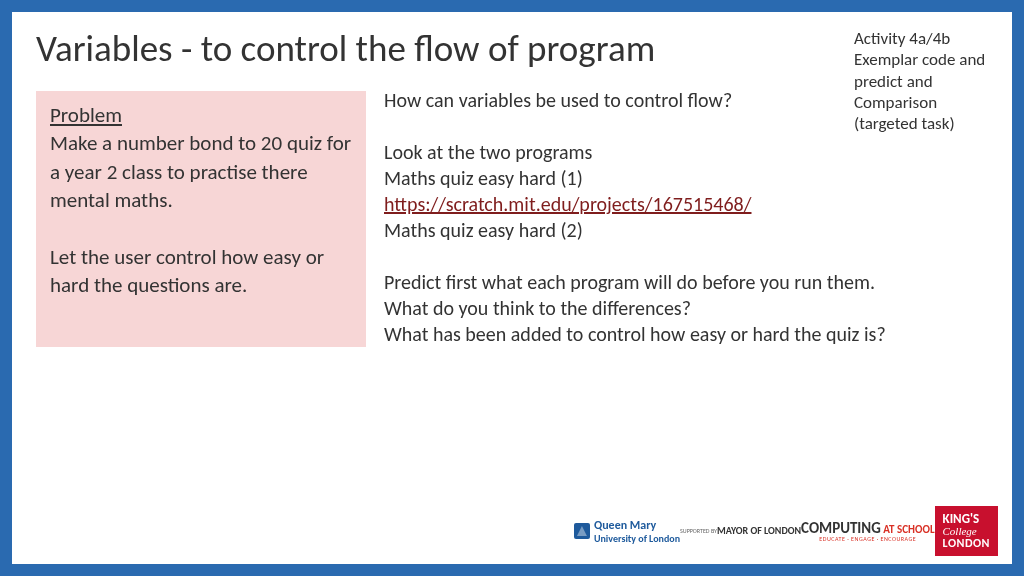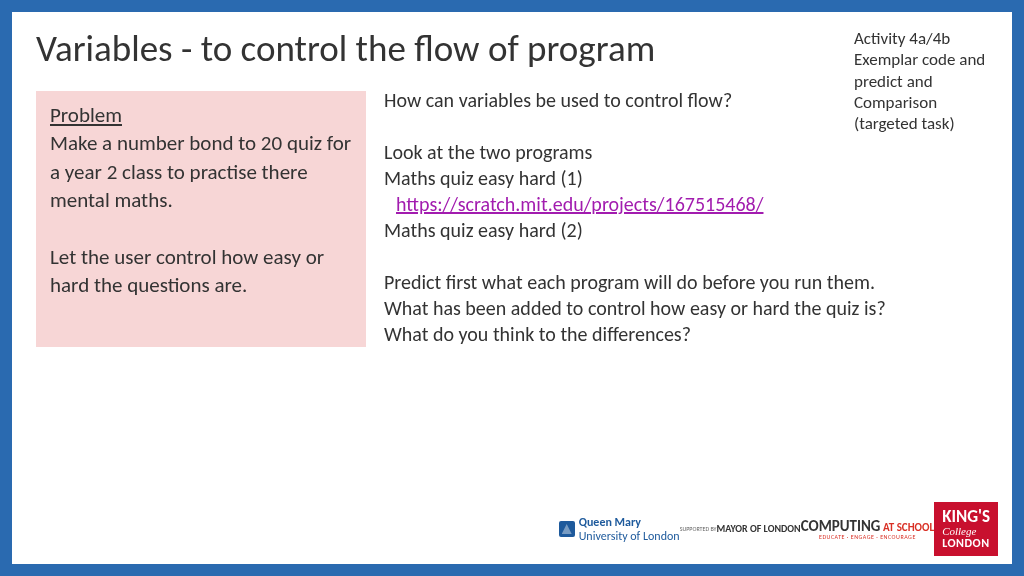--- a/index.html
+++ b/index.html
@@ -52,23 +52,22 @@
       text-decoration: underline;
     }
     .main-text {
       font-size: 20px;
       color: #333;
       line-height: 1.3;
       width: 505px;
       margin-top: -4px;
     }
     .link {
-      color: #a21caf;
+      color: #7f1d1d;
       text-decoration: underline;
-      margin-left: 12px;
     }
     .footer-logos {
       position: absolute;
       bottom: 8px;
       right: 14px;
       display: flex;
       align-items: center;
     }
     .logo {
       display: flex;
@@ -94,21 +93,21 @@
       content: "";
       position: absolute;
       top: 3px;
       left: 3px;
       width: 10px;
       height: 10px;
       background: #fff;
       clip-path: polygon(50% 0%, 100% 100%, 0% 100%);
       opacity: 0.4;
     }
-    .qm-sub { font-size: 12px; font-weight: normal; display: block; }
+    .qm-sub { font-size: 10px; font-weight: bold; display: block; }
     .mayor-logo {
       color: #333;
       font-weight: bold;
       font-size: 10px;
       line-height: 1;
     }
     .mayor-sup { font-size: 6px; font-weight: normal; color: #666; display: block; }
     .cas-logo {
       font-size: 9px;
       line-height: 1;
@@ -116,21 +115,21 @@
     .cas-comp { color: #333; font-weight: bold; font-size: 15px; }
     .cas-at { color: #d93025; font-weight: bold; font-size: 11px; margin-top: 16px; }
     .cas-sub { color: #d93025; font-size: 6px; letter-spacing: 0.5px; display: block; text-align: center; }
     .kcl-logo {
       background: #c8102e;
       color: #fff;
       padding: 6px 8px;
       font-size: 10px;
       line-height: 1.05;
     }
-    .kcl-kings { font-weight: bold; font-size: 17px; }
+    .kcl-kings { font-weight: bold; font-size: 13px; }
     .kcl-college { font-style: italic; font-family: Georgia, serif; font-size: 11px; }
     .kcl-london { font-weight: bold; font-size: 12px; letter-spacing: 0.5px; }
   </style>
 </head>
 <body>
 
 <div class="slide">
 
   <div class="title">Variables - to control the flow of program</div>
 
@@ -147,22 +146,22 @@
 
     <div class="main-text">
       <div>How can variables be used to control flow?</div>
       <br>
       <div>Look at the two programs</div>
       <div>Maths quiz easy hard (1)</div>
       <div><span class="link">https://scratch.mit.edu/projects/167515468/</span></div>
       <div>Maths quiz easy hard (2)</div>
       <br>
       <div>Predict first what each program will do before you run them.</div>
+      <div>What do you think to the differences?</div>
       <div>What has been added to control how easy or hard the quiz is?</div>
-      <div>What do you think to the differences?</div>
     </div>
 
   </div>
 
   <div class="footer-logos">
     <div class="logo qm-logo">
       <div class="qm-crest"></div>
       <div>
         <span>Queen Mary</span>
         <span class="qm-sub">University of London</span>

